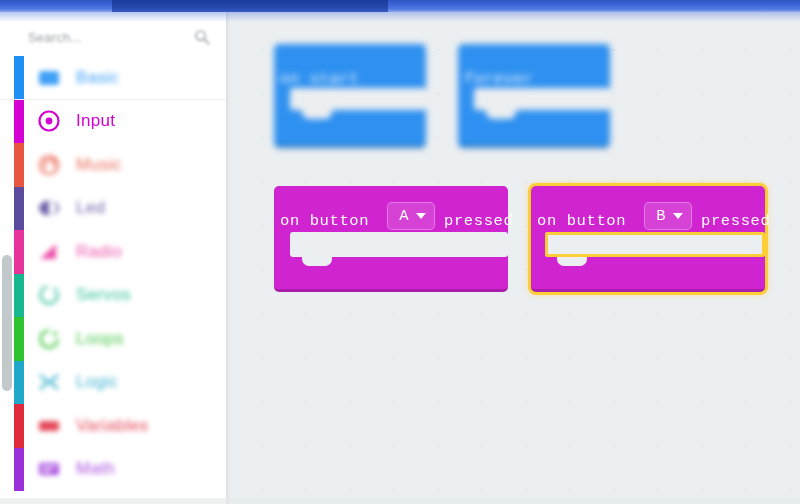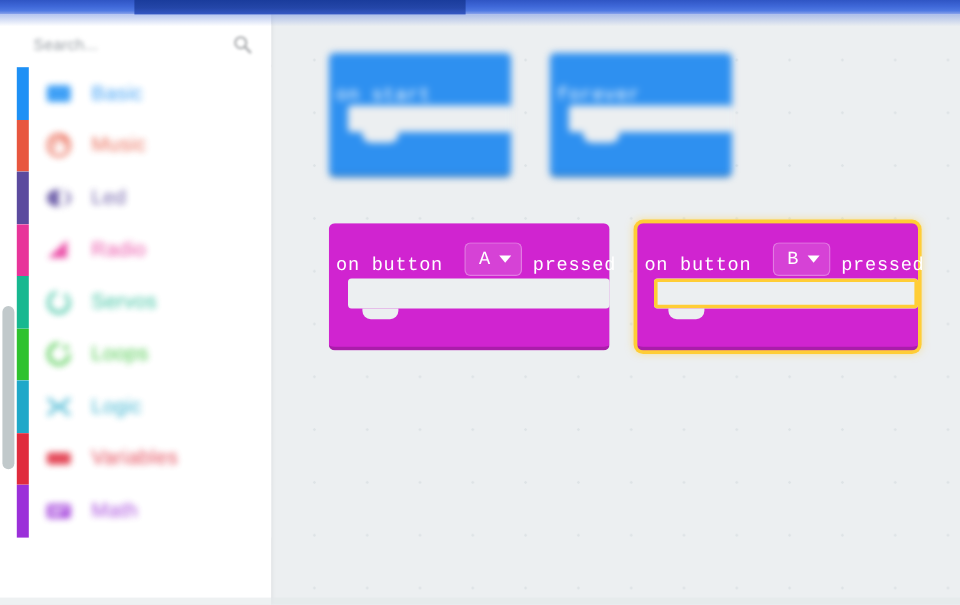--- a/index.html
+++ b/index.html
@@ -217,20 +217,30 @@
     <div class="cat-list" id="cat-list">
         <div class="cat-row blurred">
           <div class="cat-strip" style="background: rgb(30, 144, 245);"></div>
           <span class="cat-icon">
             <svg viewBox="0 0 26 26" width="26" height="26">
               <rect x="3" y="6" width="20" height="14" rx="3" fill="#1e90f5"></rect>
             </svg>
           </span>
           <span class="cat-label" style="color: rgb(30, 144, 245);">Basic</span>
         </div>
+        <div class="cat-row selected">
+          <div class="cat-strip" style="background: rgb(212, 0, 212);"></div>
+          <span class="cat-icon">
+            <svg viewBox="0 0 26 26" width="26" height="26">
+              <circle cx="13" cy="13" r="9.5" fill="none" stroke="#d400d4" stroke-width="2.2"></circle>
+              <circle cx="13" cy="13" r="3.4" fill="#d400d4"></circle>
+            </svg>
+          </span>
+          <span class="cat-label" style="color: rgb(212, 0, 212);">Input</span>
+        </div>
         <div class="cat-row blurred">
           <div class="cat-strip" style="background: rgb(232, 86, 63);"></div>
           <span class="cat-icon">
             <svg viewBox="0 0 26 26" width="26" height="26">
               <circle cx="13" cy="13" r="9" fill="none" stroke="#e8563f" stroke-width="2.2"></circle>
               <path d="M9 17 L9 9 L18 7 L18 15" fill="none" stroke="#e8563f" stroke-width="2"></path>
             </svg>
           </span>
           <span class="cat-label" style="color: rgb(232, 86, 63);">Music</span>
         </div>

